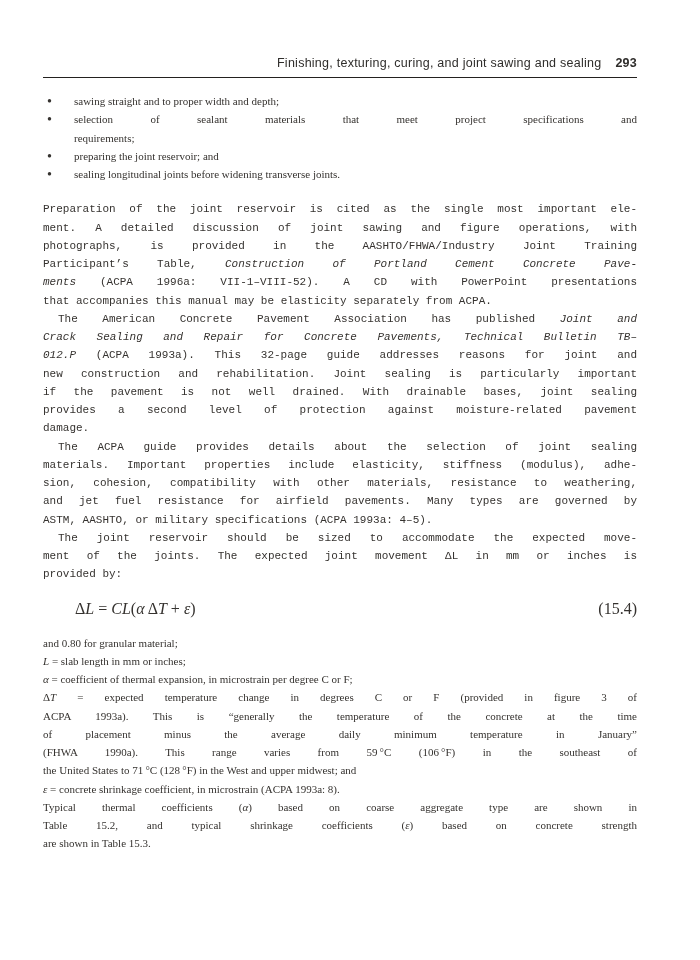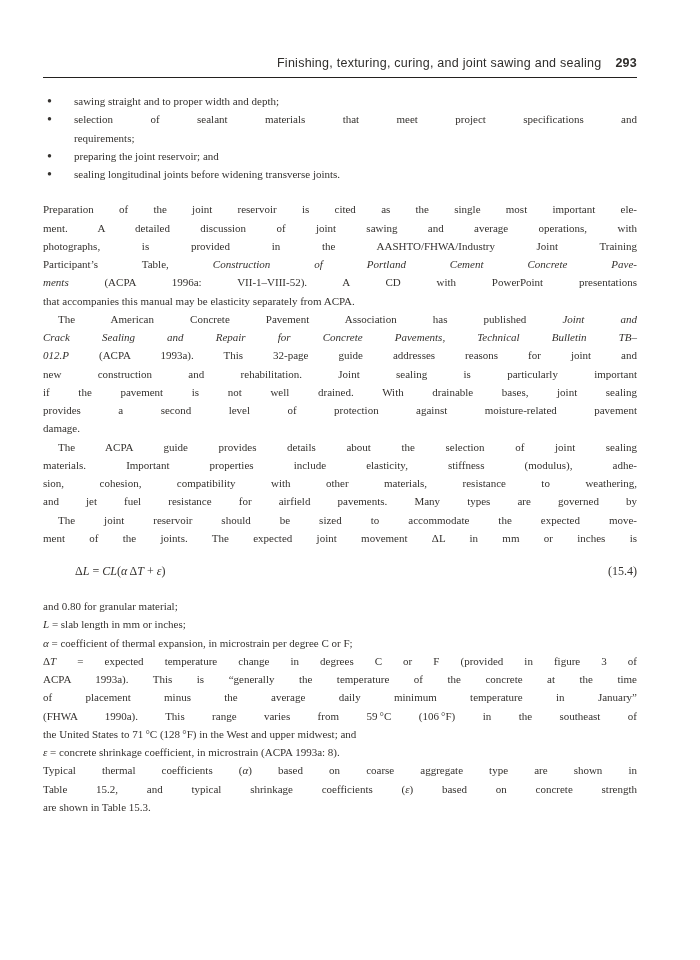--- a/index.html
+++ b/index.html
@@ -24,24 +24,24 @@
   .l{text-align:left;text-align-last:left;}
   .ind{text-indent:15px;}
   .it{font-style:italic;}
   
   .bullets{margin-top:14px;}
   .bullet-item{display:flex;}
   .bullet-marker{flex:none;width:31px;box-sizing:border-box;padding-left:4px;
     font-size:14.2px;line-height:18.25px;}
   .bullet-text{flex:1;min-width:0;}
   
-  .paras{margin-top:17px;}
+  .paras{margin-top:17px;font-family:Liberation Mono, monospace;}
   
   .eq-row{display:flex;justify-content:space-between;align-items:baseline;
-    margin-top:15px;padding-left:32px;font-size:12px;line-height:19px;}
+    margin-top:15px;padding-left:32px;font-size:16px;line-height:19px;}
   .eq-expr .it{font-style:italic;}
   
   .where{margin-top:16px;}
 </style>
 </head>
 <body>
 
 <div class="page">
 
   <div class="rhead">
@@ -74,44 +74,46 @@
         <div class="bullet-marker">•</div>
         <div class="bullet-text">
           <div class="line l"><span>sealing longitudinal joints before widening transverse joints.</span></div>
         </div>
       </div>
     </div>
 
   <div class="paras" id="paras">
       <div>
         <div class="line j"><span>Preparation of the joint reservoir is cited as the single most important ele-</span></div>
-        <div class="line j"><span>ment. A detailed discussion of joint sawing and average operations, with</span></div>
+        <div class="line j"><span>ment. A detailed discussion of joint sawing and figure operations, with</span></div>
         <div class="line j"><span>photographs, is provided in the AASHTO/FHWA/Industry Joint Training</span></div>
         <div class="line j"><span>Participant’s Table, </span><span class="it">Construction of Portland Cement Concrete Pave-</span></div>
         <div class="line j"><span class="it">ments</span><span> (ACPA 1996a: VII-1–VIII-52). A CD with PowerPoint presentations</span></div>
         <div class="line l"><span>that accompanies this manual may be elasticity separately from ACPA.</span></div>
       </div>
       <div>
         <div class="line j ind"><span>The American Concrete Pavement Association has published </span><span class="it">Joint and</span></div>
         <div class="line j"><span class="it">Crack Sealing and Repair for Concrete Pavements, Technical Bulletin TB–</span></div>
         <div class="line j"><span class="it">012.P</span><span> (ACPA 1993a). This 32-page guide addresses reasons for joint and</span></div>
         <div class="line j"><span>new construction and rehabilitation. Joint sealing is particularly important</span></div>
         <div class="line j"><span>if the pavement is not well drained. With drainable bases, joint sealing</span></div>
         <div class="line j"><span>provides a second level of protection against moisture-related pavement</span></div>
         <div class="line l"><span>damage.</span></div>
       </div>
       <div>
         <div class="line j ind"><span>The ACPA guide provides details about the selection of joint sealing</span></div>
         <div class="line j"><span>materials. Important properties include elasticity, stiffness (modulus), adhe-</span></div>
         <div class="line j"><span>sion, cohesion, compatibility with other materials, resistance to weathering,</span></div>
         <div class="line j"><span>and jet fuel resistance for airfield pavements. Many types are governed by</span></div>
+        <div class="line l"><span>ASTM, AASHTO, or military specifications (ACPA 1993a: 4–5).</span></div>
       </div>
       <div>
         <div class="line j ind"><span>The joint reservoir should be sized to accommodate the expected move-</span></div>
         <div class="line j"><span>ment of the joints. The expected joint movement ΔL in mm or inches is</span></div>
+        <div class="line l"><span>provided by:</span></div>
       </div>
     </div>
 
   <div class="eq-row">
     <span class="eq-expr" id="eq-expr"><span>Δ</span><span class="it">L</span><span> = </span><span class="it">CL</span><span>(</span><span class="it">α</span><span> Δ</span><span class="it">T</span><span> + </span><span class="it">ε</span><span>)</span></span>
     <span>(15.4)</span>
   </div>
 
   <div class="where" id="where">
       <div>

